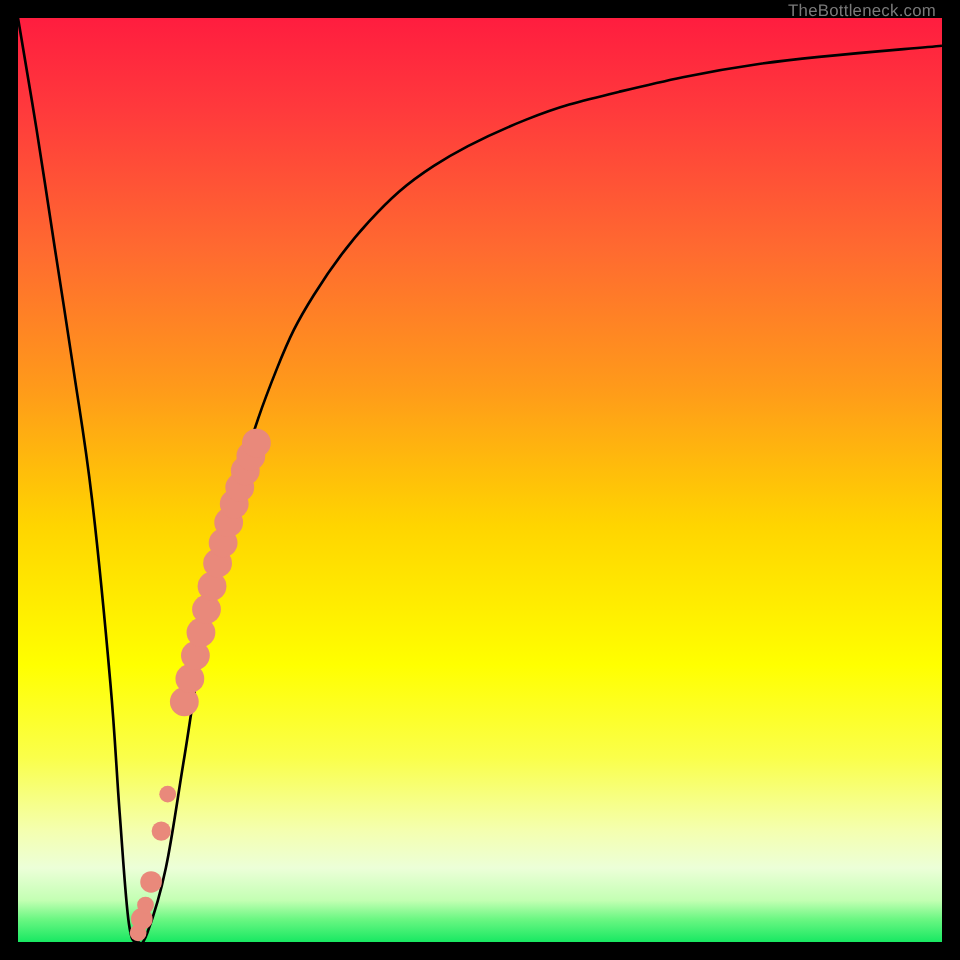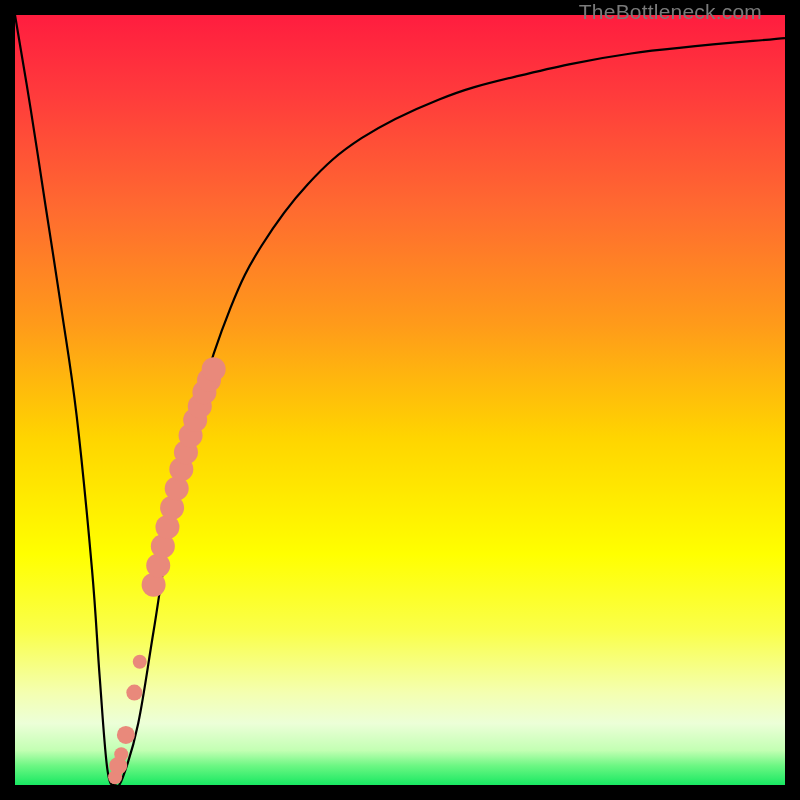--- a/index.html
+++ b/index.html
@@ -37,23 +37,23 @@
   .curve-svg {
     position: absolute;
     left: 0;
     top: 0;
     width: 100%;
     height: 100%;
   }
   .watermark {
     position: absolute;
     top: 0px;
-    right: 38px;
+    right: 20px;
     color: #7a7a7a;
-    font-size: 21px;
+    font-size: 14px;
     font-weight: 400;
     letter-spacing: 0.2px;
   }
 </style>
 </head>
 <body>
 
 <div class="frame">
   <div class="plot-area">
     <svg class="gradient-bg" viewBox="0 0 770 770" preserveAspectRatio="none">

